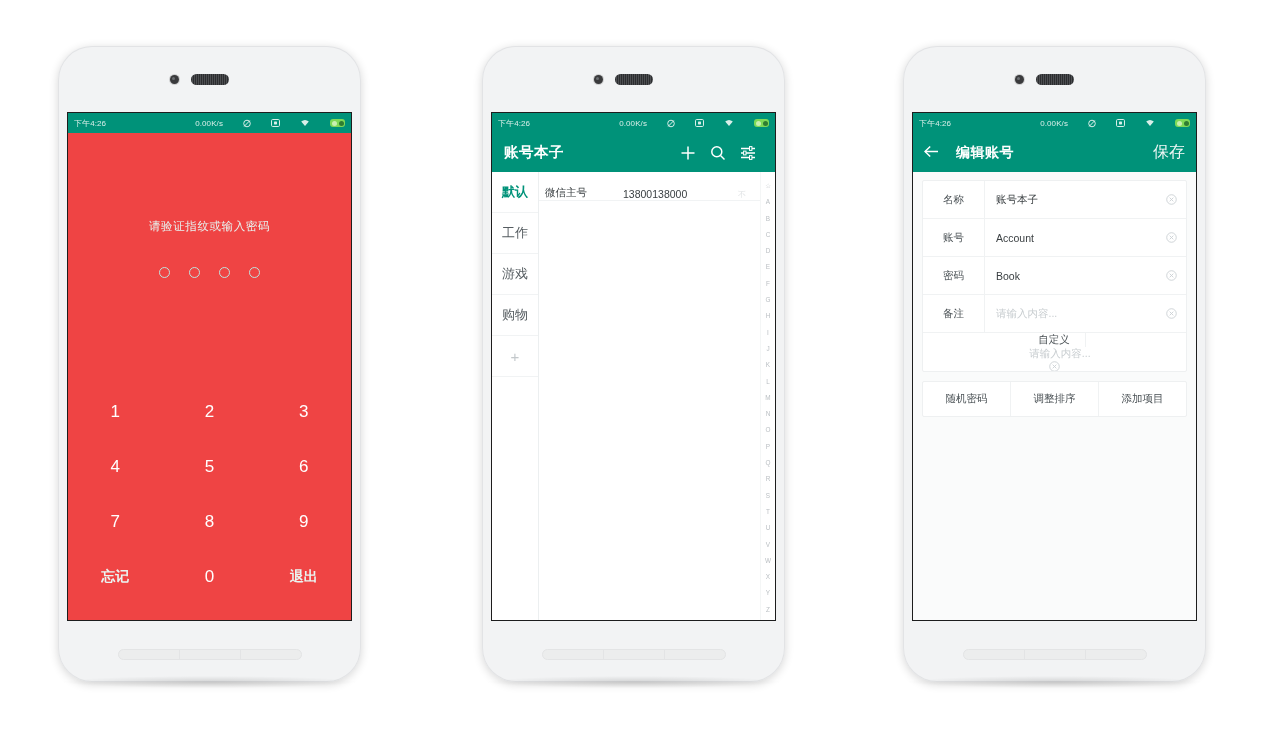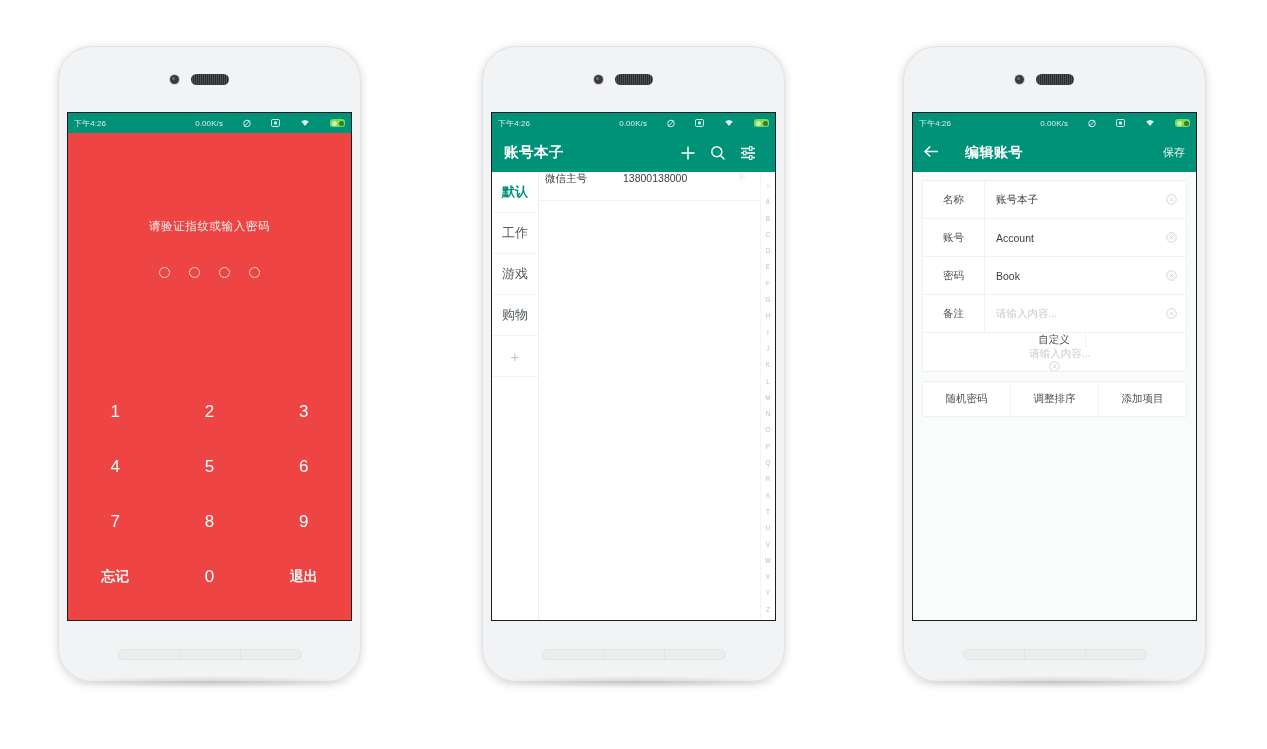--- a/index.html
+++ b/index.html
@@ -116,42 +116,42 @@
   .cats{ width:47px; border-right:1px solid #eceff0; background:#fff; }
   .cat{
     height:41px; display:flex; align-items:center; justify-content:center;
     font-size:13px; color:#555c60; border-bottom:1px solid #f1f3f4;
   }
   .cat.active{ color:#009279; font-weight:700; }
   .cat.add{ color:#c3c8cb; font-size:15px; font-weight:300; }
 
   .items{ flex:1; position:relative; }
   .item{
-    height:29px; display:flex; align-items:flex-start;
+    height:29px; display:flex; align-items:flex-end;
     border-bottom:1px solid #f1f3f4; padding:0 14px 0 6px;
     position:relative;
   }
   .item .nm{ width:78px; font-size:10.5px; color:#3b4043; }
   .item .val{ flex:1; font-size:10.5px; color:#3b4043; }
   .item .mark{ font-size:8px; color:#e0e3e5; }
 
   .alpha{
     width:15px; display:flex; flex-direction:column; align-items:center;
     padding-top:6px; border-left:1px solid #f4f6f6;
   }
   .alpha b{ font-size:6.4px; color:#b9bec2; font-weight:400; line-height:16.3px; }
 
   
   .appbar3{
     height:39px; background:#009279; display:flex; align-items:center;
-    padding:0 11px; color:#fff; gap:26px;
+    padding:0 11px; color:#fff; gap:17px;
   }
   .appbar3 .title{ font-size:14px; font-weight:600; letter-spacing:.5px; }
   .appbar3 .spacer{ flex:1; }
-  .appbar3 .save{ font-size:11px; color:#f0f8f6;text-align:center; }
+  .appbar3 .save{ font-size:16px; color:#f0f8f6;text-align:center; }
   .form-body{ height:450px; background:#fafbfb; padding:8px 9px 0 9px; }
   .card{ background:#fff; border:1px solid #eef0f1; border-radius:2px; overflow:hidden; }
   .frow{ display:flex; align-items:center; height:38px; border-bottom:1px solid #f0f2f3; }
   .frow:last-child{ border-bottom:none;flex-direction:column; }
   .frow .lbl{
     width:62px; text-align:center; font-size:10.5px; color:#4a5155;
     border-right:1px solid #f0f2f3; height:100%;
     display:flex; align-items:center; justify-content:center;
   }
   .frow .fval{ flex:1; padding-left:11px; font-size:10.5px; color:#3b4043; }

